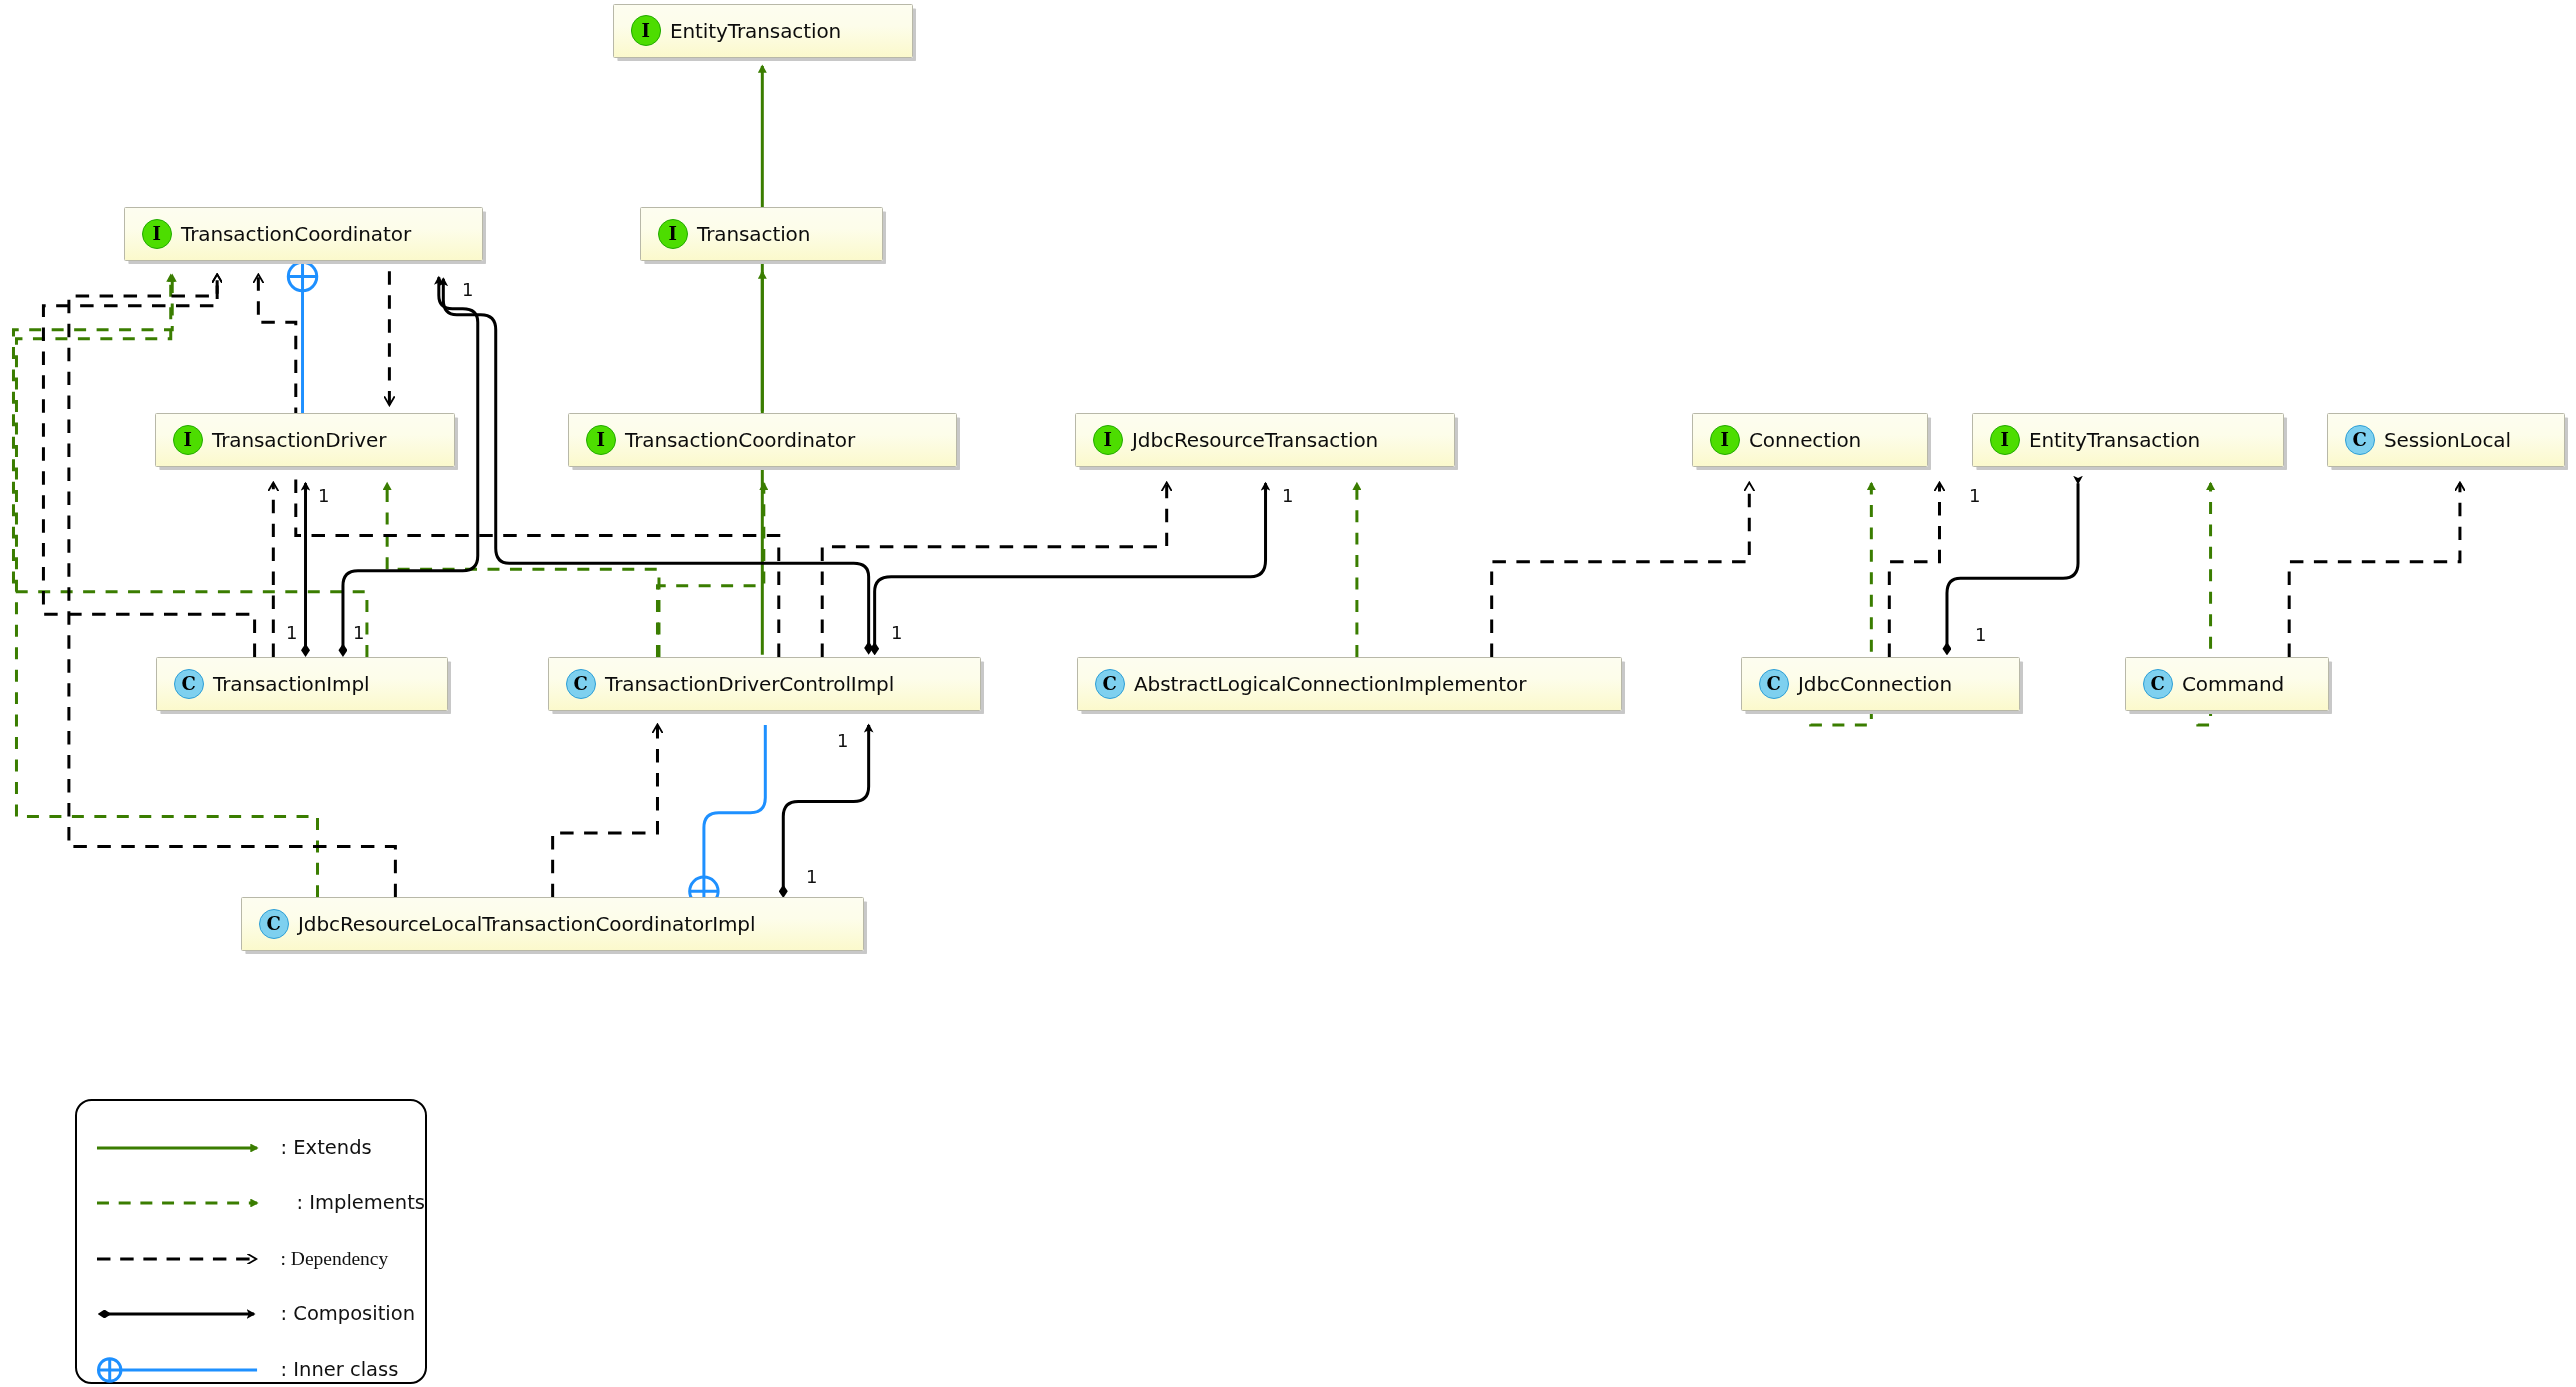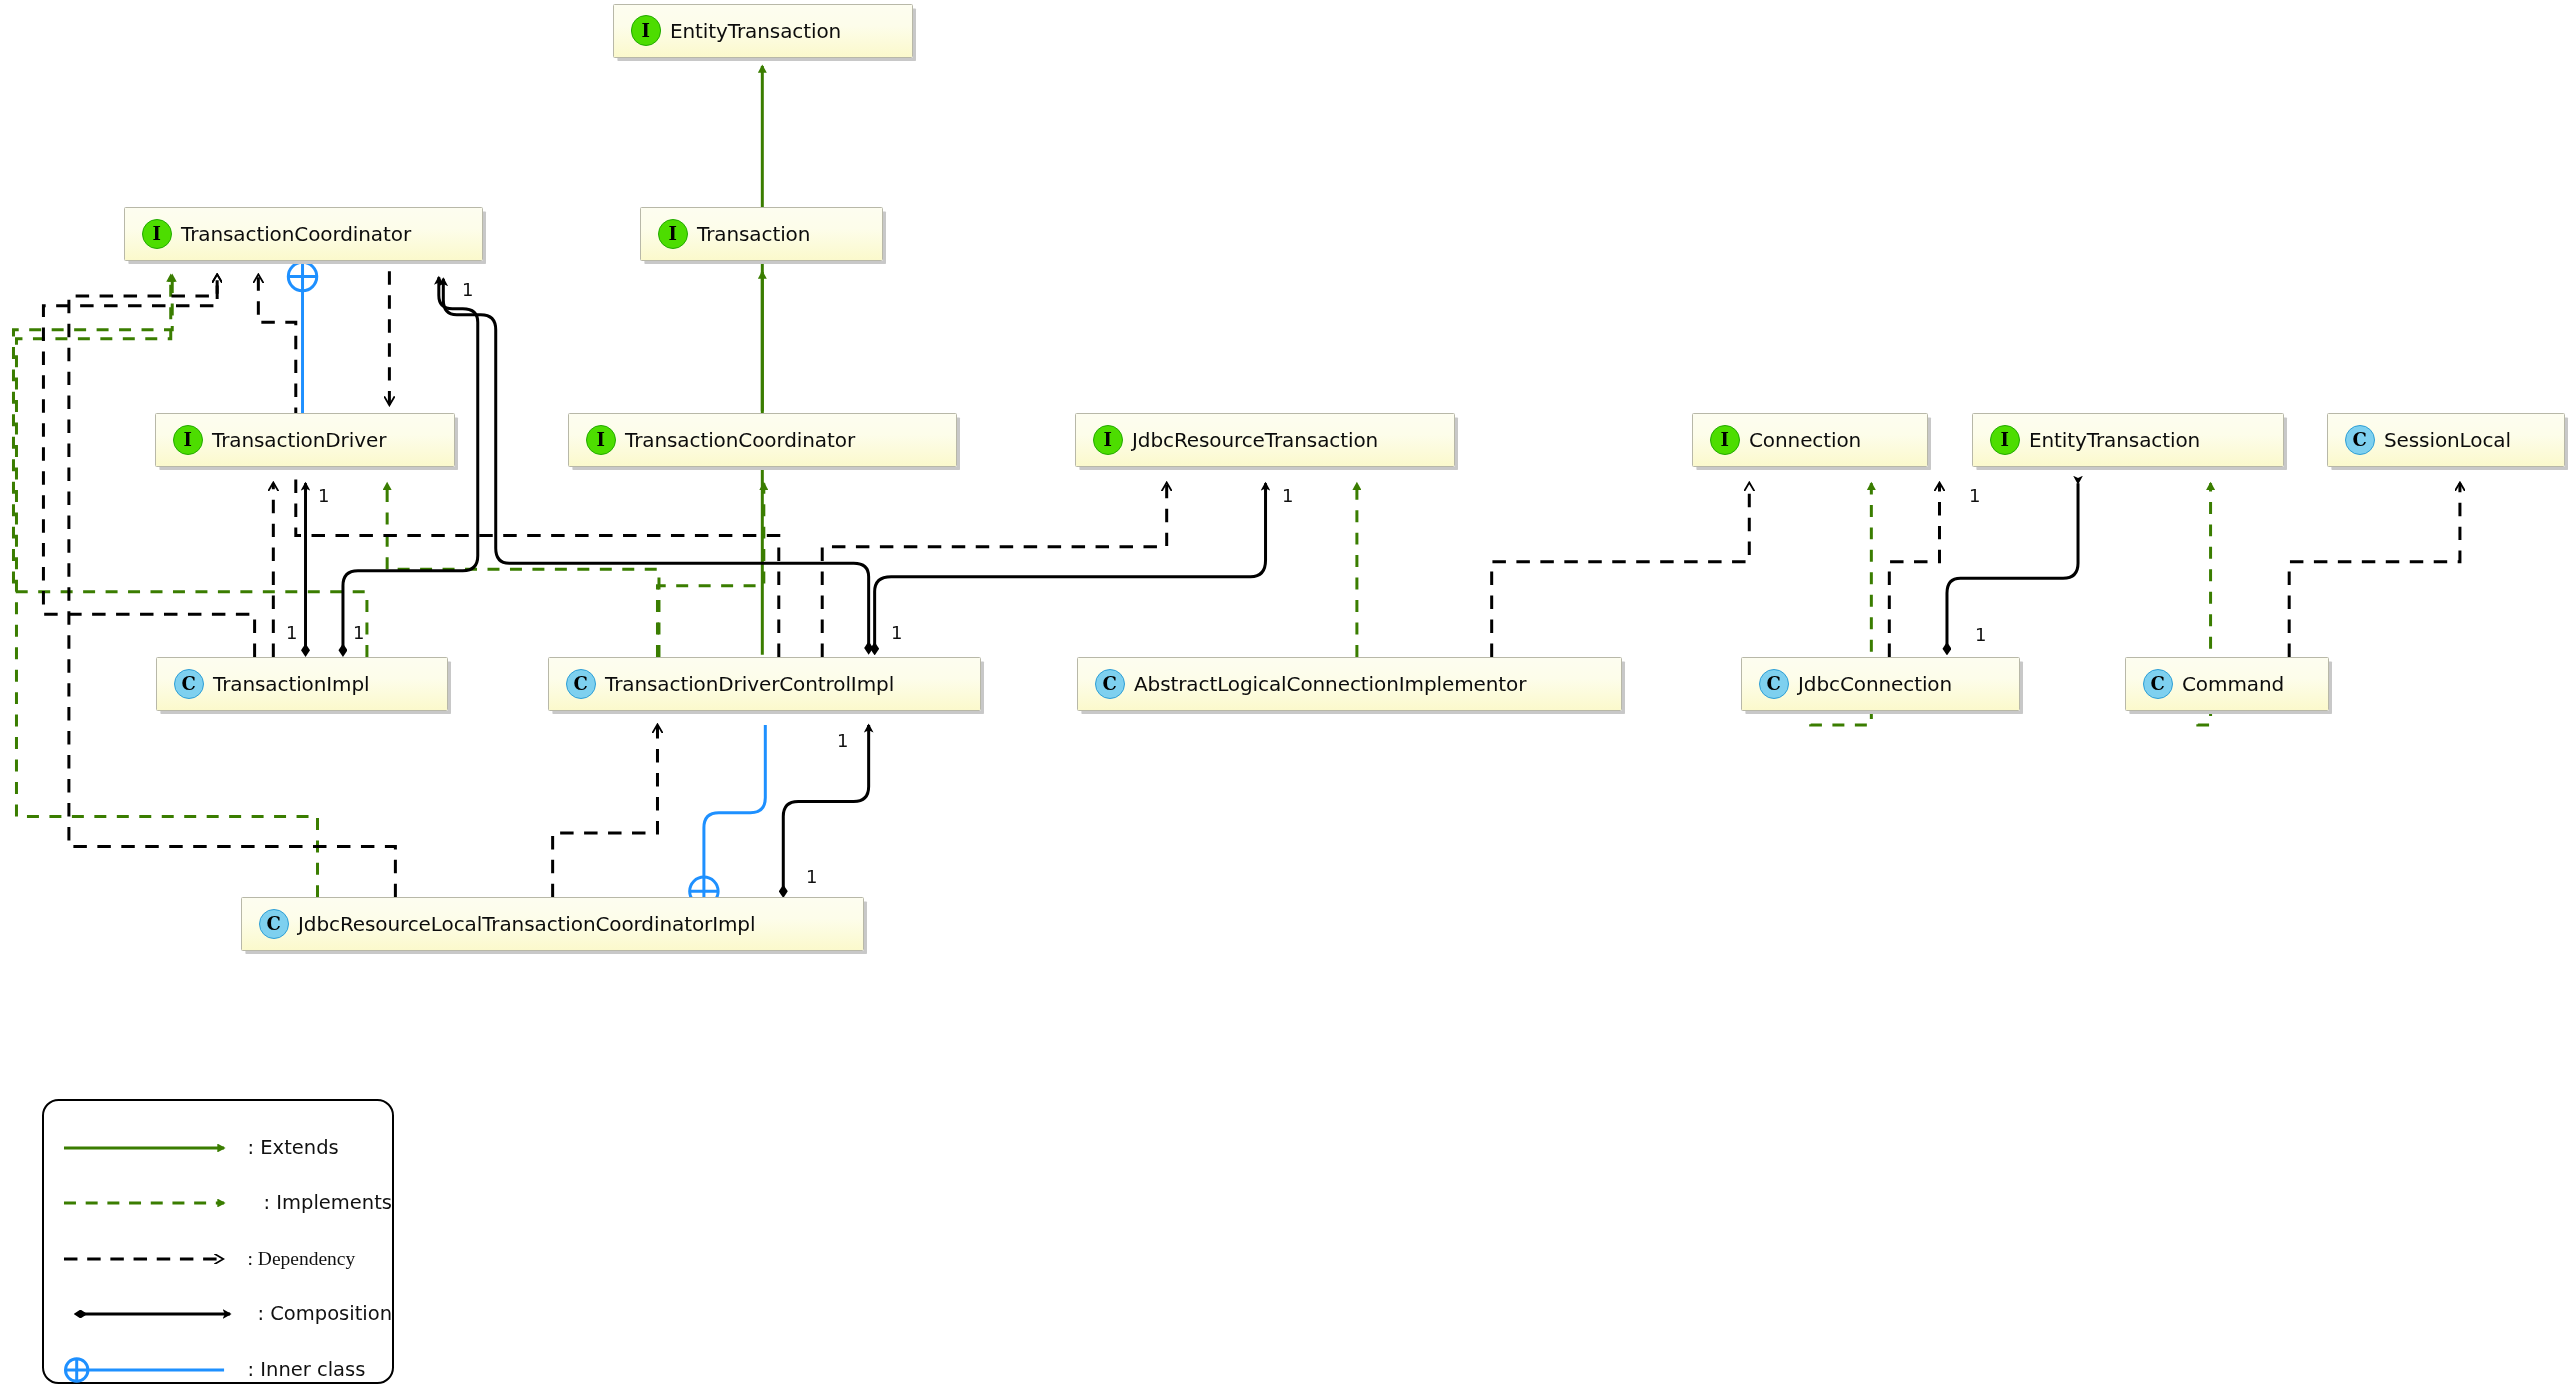--- a/index.html
+++ b/index.html
@@ -17,21 +17,21 @@
         margin-left:16.5px;margin-right:6px;
         display:flex;align-items:center;justify-content:center;
         font-family:"DejaVu Serif","Liberation Serif",serif;
         font-size:18px;font-weight:700;color:#000;line-height:1;}
   .node.iface .badge{background:#4ddd00;border:1.5px solid #22aa00;}
   .node.cls   .badge{background:#7ed0ef;border:1.5px solid #2e9fd6;}
   .node .nm{flex:1 1 auto;text-align:left;padding:0 19.5px 0 3px;
         font-size:20px;color:#0c0c0c;letter-spacing:-0.1px;}
 
   
-  #legend{position:absolute;left:42px;top:1099px;width:352px;height:285px;
+  #legend{position:absolute;left:75px;top:1099px;width:352px;height:285px;
           border:2.2px solid #000;border-radius:16.5px;background:#fff;box-sizing:border-box;}
   #legend .row{position:absolute;left:0;width:100%;height:45px;display:flex;align-items:center;}
   #legend .glyph{position:relative;width:187px;height:30px;margin-left:16.5px;flex:0 0 auto;}
   #legend .lbl{font-size:19.5px;color:#111;white-space:nowrap;}
   .mult{position:absolute;font-size:18px;color:#111;}
 </style>
 </head>
 <body>
 
 <div id="stage">
@@ -244,21 +244,21 @@
               <marker id="lgV" markerWidth="14" markerHeight="14" refX="11" refY="7" orient="auto" markerUnits="userSpaceOnUse">
                 <path d="M0,0 L12,7 L0,14" fill="none" stroke="#000" stroke-width="2.4"></path>
               </marker>
             </defs>
           <path d="M4,20 L216,20" stroke="#000" stroke-width="4" fill="none" stroke-dasharray="18 13" marker-end="url(#lgV)"></path>
         </svg>
       </div>
       <span class="lbl">: Dependency</span>
     </div>
 
-    <div class="row" style="top:190px;justify-content:flex-end;">
+    <div class="row" style="top:190px;">
       <div class="glyph">
         <svg width="187" height="30" viewBox="0 0 250 40" xmlns="http://www.w3.org/2000/svg">
           <defs>
             <marker id="lgDia" markerWidth="18" markerHeight="12" refX="9" refY="6" orient="auto" markerUnits="userSpaceOnUse">
                 <path d="M0,6 L9,0 L18,6 L9,12 z" fill="#000"></path>
               </marker>
             <marker id="lgArr" markerWidth="13" markerHeight="13" refX="10" refY="6.5" orient="auto" markerUnits="userSpaceOnUse">
                 <path d="M0,0 L12,6.5 L0,13 L3,6.5 z" fill="#000"></path>
               </marker>
           </defs>

